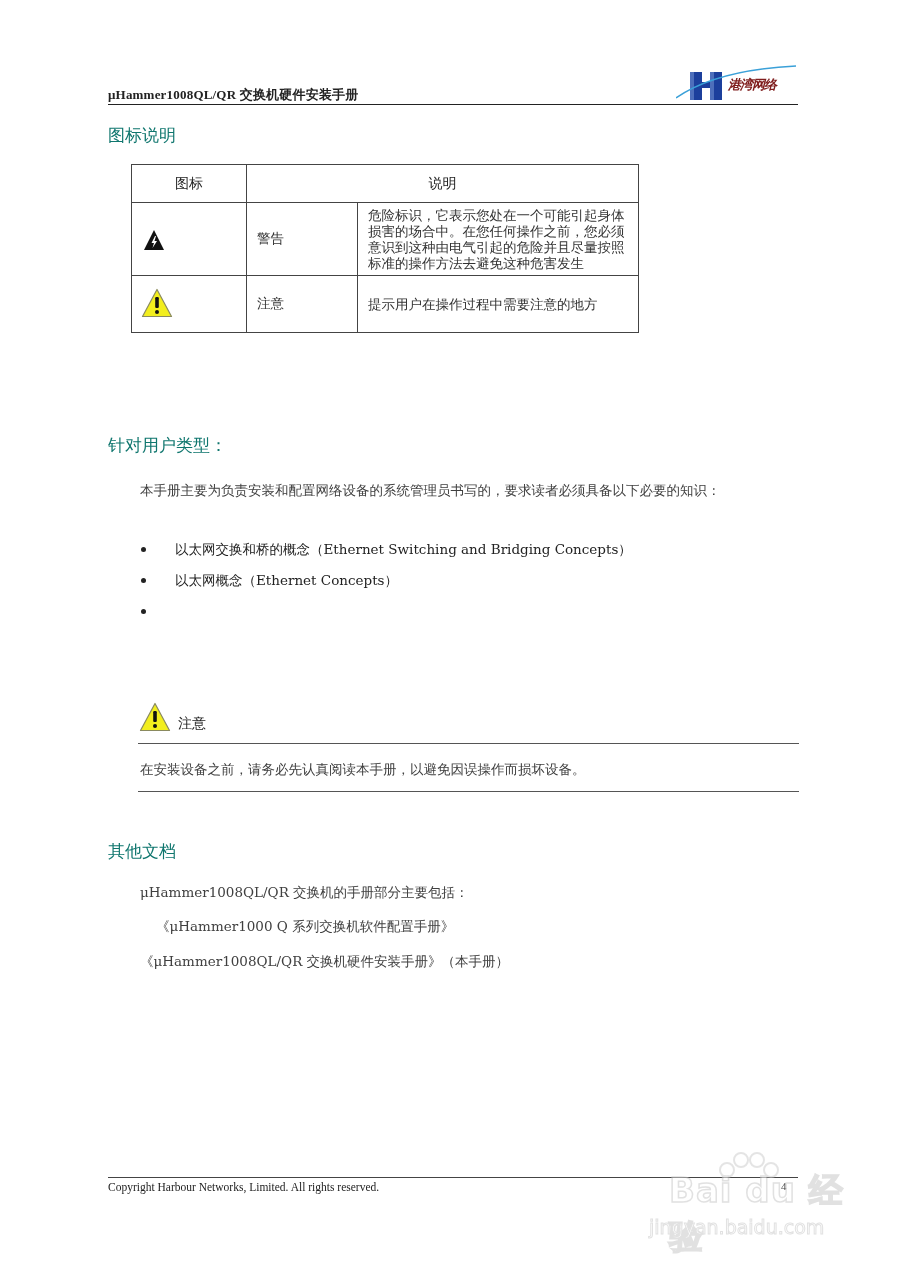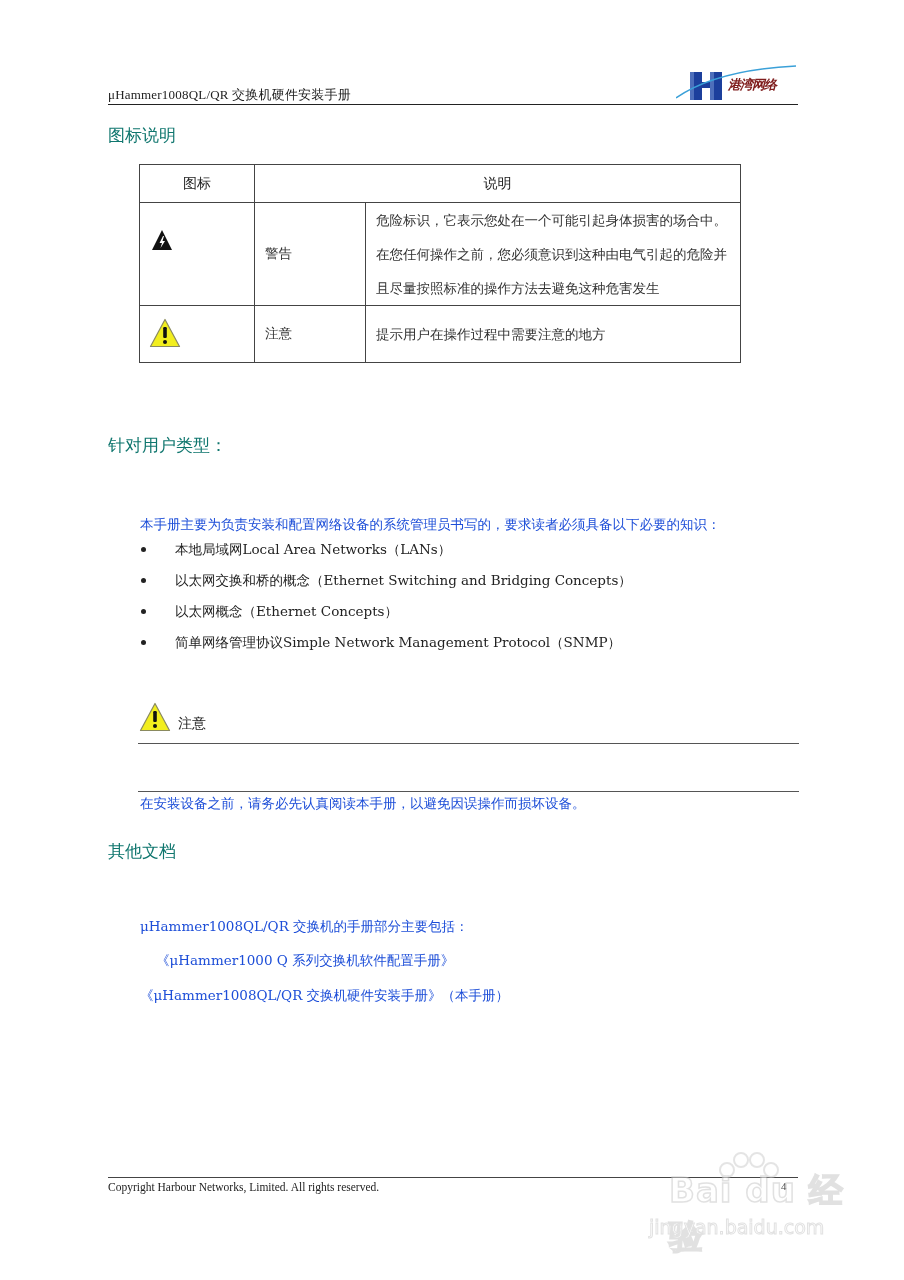--- a/index.html
+++ b/index.html
@@ -4,42 +4,42 @@
 <style>
   html, body { margin: 0; padding: 0; background: #ffffff; }
   body {
     width: 904px; height: 1280px; position: relative; overflow: hidden;
     font-family: "DejaVu Serif", "Liberation Serif", serif;
     color: #222;
   }
   .abs { position: absolute; }
 
   
-  .hdr-title { left: 108px; top: 86px; font-size: 13px; font-family: "Liberation Serif", "DejaVu Serif", serif; color: #222; letter-spacing: 0.2px; }
+  .hdr-title { left: 108px; top: 86px; font-size: 13px; font-family: "Liberation Serif", "DejaVu Serif", serif; color: #222; letter-spacing: 0.2px; font-weight: bold; }
   .hdr-rule { left: 108px; top: 104px; width: 690px; height: 1px; background: #222; }
   .logo { left: 676px; top: 64px; width: 130px; height: 38px; }
   .logo-text { position: absolute; left: 52px; top: 12px; font-size: 13px; font-style: italic; font-weight: bold; color: #7f1d1d; font-family: "DejaVu Sans", sans-serif; letter-spacing: -1px; }
 
   
   .h2 { font-size: 17px; color: #0f766e; font-family: "DejaVu Sans", sans-serif; font-weight: normal; }
 
   
-  .tbl { left: 139px; top: 164px; width: 602px; border-collapse: collapse; font-size: 13.5px; }
+  .tbl { left: 131px; top: 164px; width: 508px; border-collapse: collapse; font-size: 13.5px; }
   .tbl td, .tbl th { border: 1px solid #444; padding: 0; font-weight: normal; color: #333; }
   .tbl th { height: 37px; text-align: center; font-size: 14px; color: #222; }
   .tbl .c-icon { width: 114px; }
   .tbl .c-name { width: 100px; padding-left: 10px; }
-  .tbl .c-desc { padding-left: 10px; padding-right: 6px; line-height: 34px; }
+  .tbl .c-desc { padding-left: 10px; padding-right: 6px; line-height: 16px; }
   .tbl tr.r1 td { height: 72px; }
   .tbl tr.r2 td { height: 56px; }
   .tbl tr.r3 td { height: 58px; }
   .icon-cell { position: relative; }
 
   
-  .para { font-size: 13.5px; line-height: 27px; color: #1d4ed8; margin-top: 34px; }
+  .para { font-size: 13.5px; line-height: 27px; color: #404040; }
   .bullets { left: 138px; top: 536px; width: 640px; margin: 0; padding: 0; list-style: none; }
   .bullets li { height: 31px; line-height: 27px; font-size: 13.5px; position: relative; padding-left: 37px; }
   .bullets li .dot { position: absolute; left: 3px; top: 11px; width: 5px; height: 5px; border-radius: 50%; background: #222; }
 
   .note-rule { left: 138px; width: 661px; height: 1px; background: #555; }
 
   
   .ftr-rule { left: 108px; top: 1177px; width: 690px; height: 1px; background: #444; }
   .ftr-text { left: 108px; top: 1181px; font-size: 11.5px; font-family: "Liberation Serif", serif; color: #222; }
   .ftr-page { left: 781px; top: 1180px; font-size: 11px; color: #444; font-family: "Liberation Serif", serif; }
@@ -95,24 +95,23 @@
     <td class="c-name">注意</td>
     <td class="c-desc">提示用户在操作过程中需要注意的地方</td>
   </tr>
 </tbody>
   </table>
 
 <div class="abs h2" style="left:108px; top:434px;">针对用户类型：</div>
 <div class="abs para" style="left:140px; top:477px; width:665px;">本手册主要为负责安装和配置网络设备的系统管理员书写的，要求读者必须具备以下必要的知识：</div>
 
 <ul class="abs bullets">
-  <li><span class="dot"></span><span>本地局域网Local Area Networks（LANs）</span></li>
   <li><span class="dot"></span><span>以太网交换和桥的概念（Ethernet Switching and Bridging Concepts）</span></li>
   <li><span class="dot"></span><span>以太网概念（Ethernet Concepts）</span></li>
-  <li><span class="dot"></span><span>简单网络管理协议Simple Network Management Protocol（SNMP）</span></li>
+  <li><span class="dot"></span></li>
 </ul>
 
 <div class="abs" style="left:139px; top:700px; width:200px; height:36px;">
   <svg width="32" height="30" viewBox="0 0 32 30" style="position:absolute; left:0; top:2px;">
     <path d="M16 1.5 L30.5 28.5 L1.5 28.5 Z" fill="#f2ee1e" stroke="#8a8a60" stroke-width="1.2" stroke-linejoin="round"></path>
     <rect x="14.2" y="9" width="3.6" height="11" rx="1.2" fill="#111"></rect>
     <circle cx="16" cy="24" r="2" fill="#111"></circle>
   </svg>
   <span style="position:absolute; left:39px; top:15px; font-size:14px; color:#222;">注意</span>
 </div>

